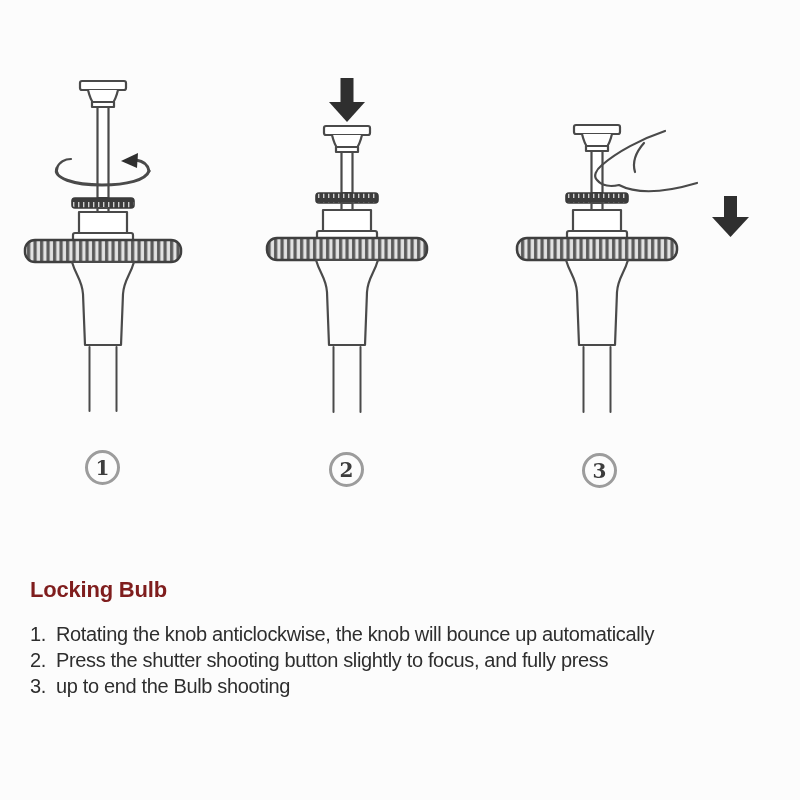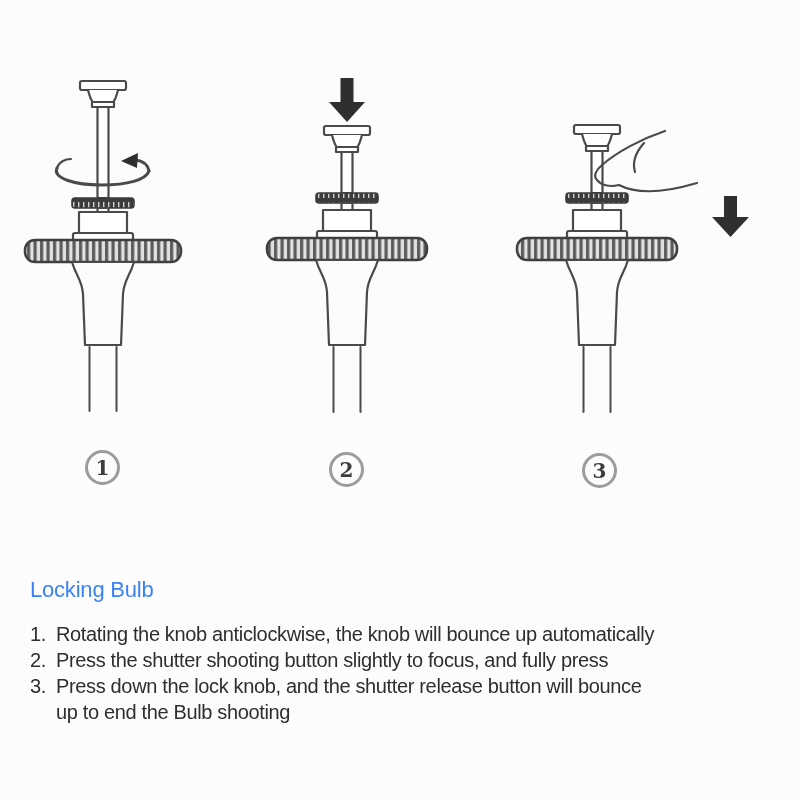--- a/index.html
+++ b/index.html
@@ -15,21 +15,21 @@
     position:absolute;width:29px;height:29px;border:3px solid #9c9c9c;border-radius:50%;
     display:flex;align-items:center;justify-content:center;
     font-family:"DejaVu Serif", serif;font-size:20px;font-weight:bold;color:#3d3d3d;
     background:transparent;line-height:1;
   }
   .fig-num.n1{left:85px;top:450px;}
   .fig-num.n2{left:329px;top:452px;}
   .fig-num.n3{left:582px;top:453px;}
   .textblock{position:absolute;left:30px;top:577px;width:762px;color:#2e2e2e;}
   .title{
-    font-size:22px;font-weight:normal;color:#3b82f6;letter-spacing:-0.2px;
+    font-size:22px;font-weight:bold;color:#7f1d1d;letter-spacing:-0.2px;
     margin:0 0 18px 0;
   }
   .steps{font-size:20px;line-height:26px;letter-spacing:-0.35px;}
   .step{display:flex;align-items:flex-start;}
   .step-num{width:26px;flex:none;}
   .step-lines{flex:1;}
 </style>
 </head>
 <body>
 
@@ -144,20 +144,19 @@
       </div>
       <div class="step">
         <span class="step-num">2.</span>
         <div class="step-lines">
           <div>Press the shutter shooting button slightly to focus, and fully press</div>
         </div>
       </div>
       <div class="step">
         <span class="step-num">3.</span>
         <div class="step-lines">
-          <div>Press down the lock knob, and the shutter release button will bounce</div>
           <div>up to end the Bulb shooting</div>
         </div>
       </div>
     </div>
   </div>
 
 </div>
 
 </body></html>

